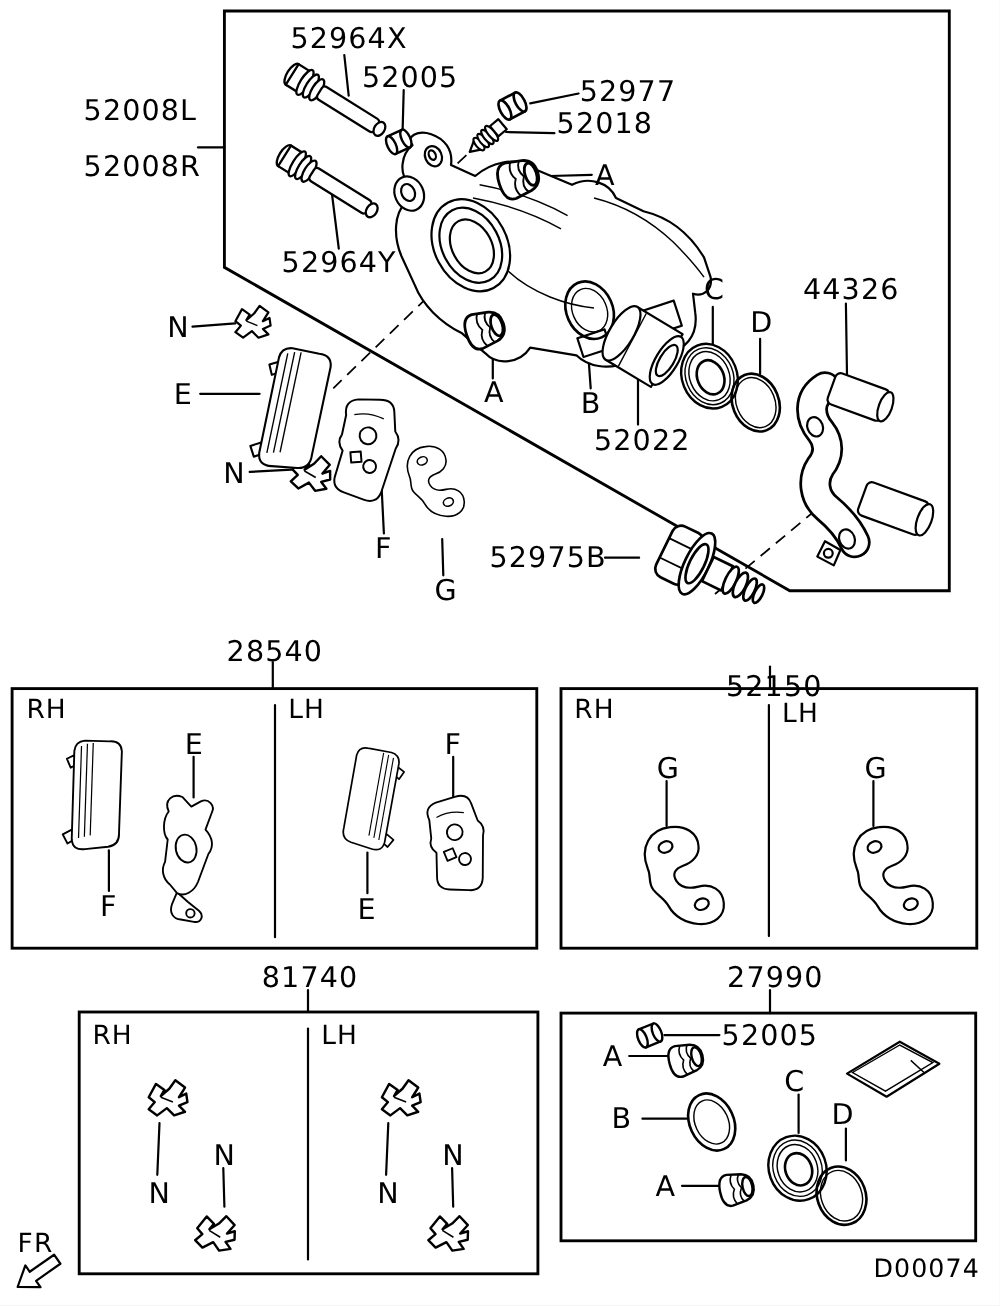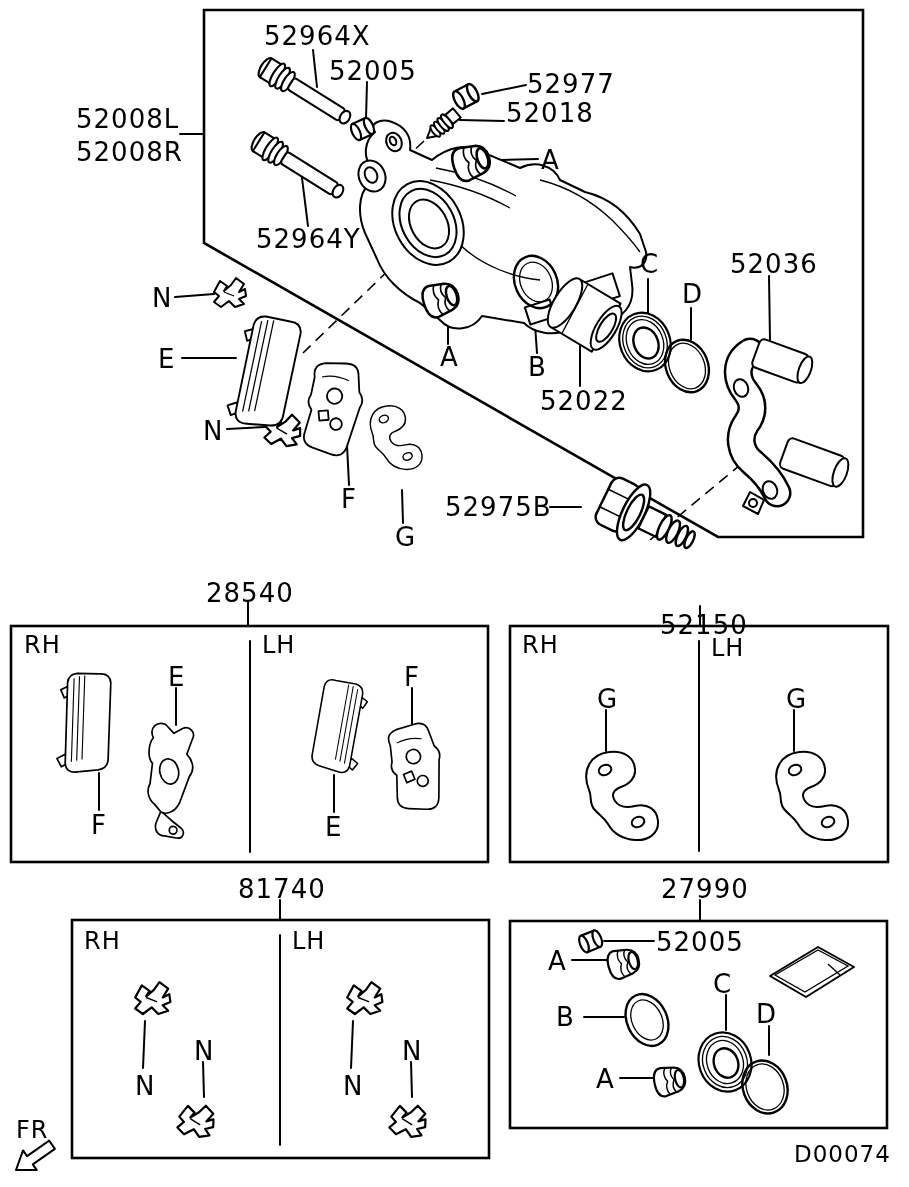--- a/index.html
+++ b/index.html
@@ -324,34 +324,34 @@
   <g transform="translate(16,1170) rotate(-35)">
     <path class="p" d="M0,0 L17,-12 L17,-5 L44,-5 L44,5 L17,5 L17,12 Z"></path>
   </g>
 </svg>
 
 <div class="lbl" style="left:264px;top:23px">52964X</div>
 <div class="lbl" style="left:329px;top:58px">52005</div>
 <div class="lbl" style="left:527px;top:71px">52977</div>
 <div class="lbl" style="left:506px;top:100px">52018</div>
 <div class="lbl" style="left:541px;top:147px">A</div>
-<div class="lbl" style="left:76px;top:106px">52008L</div>
+<div class="lbl" style="left:76px;top:88px">52008L</div>
 <div class="lbl" style="left:76px;top:139px">52008R</div>
 <div class="lbl" style="left:256px;top:226px">52964Y</div>
 <div class="lbl" style="left:152px;top:285px">N</div>
 <div class="lbl" style="left:158px;top:346px">E</div>
 <div class="lbl" style="left:203px;top:418px">N</div>
 <div class="lbl" style="left:341px;top:486px">F</div>
 <div class="lbl" style="left:395px;top:524px">G</div>
 <div class="lbl" style="left:440px;top:344px">A</div>
 <div class="lbl" style="left:528px;top:354px">B</div>
 <div class="lbl" style="left:540px;top:388px">52022</div>
 <div class="lbl" style="left:640px;top:251px">C</div>
 <div class="lbl" style="left:682px;top:281px">D</div>
-<div class="lbl" style="left:730px;top:251px">52036</div>
+<div class="lbl" style="left:730px;top:251px">44326</div>
 <div class="lbl" style="left:445px;top:494px">52975B</div>
 
 <div class="lbl" style="left:206px;top:580px">28540</div>
 <div class="lbl" style="left:660px;top:612px">52150</div>
 <div class="lbl" style="left:238px;top:876px">81740</div>
 <div class="lbl" style="left:661px;top:876px">27990</div>
 
 <div class="lbl small" style="left:24px;top:633px">RH</div>
 <div class="lbl small" style="left:262px;top:633px">LH</div>
 <div class="lbl" style="left:168px;top:664px">E</div>

